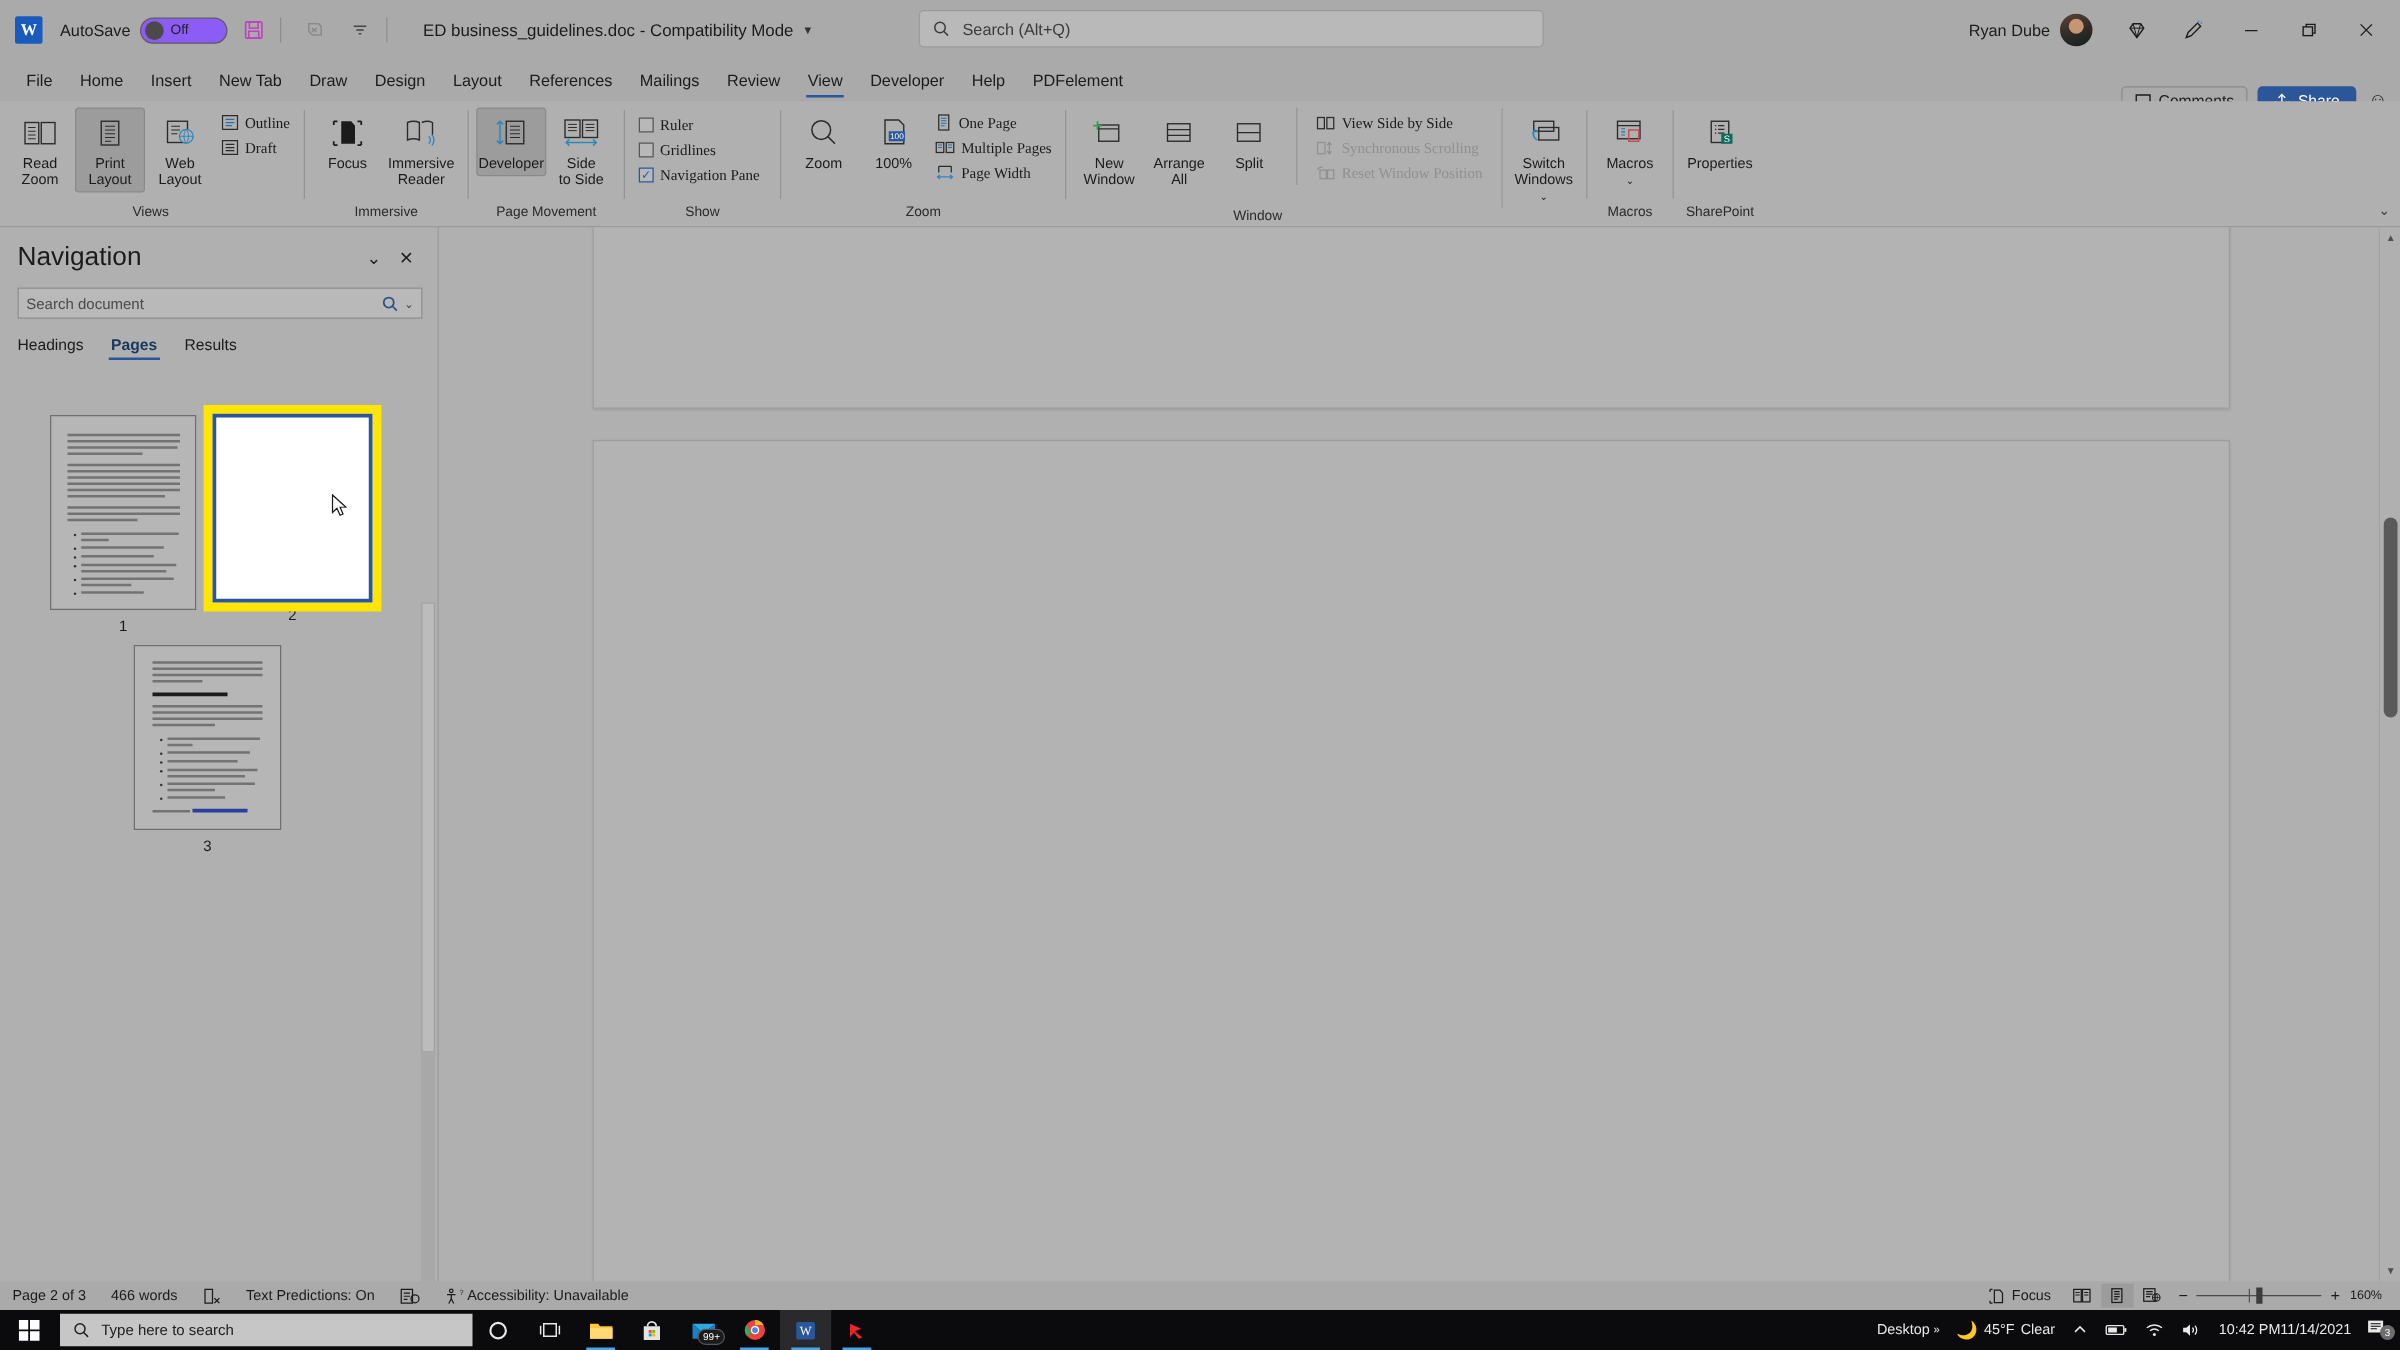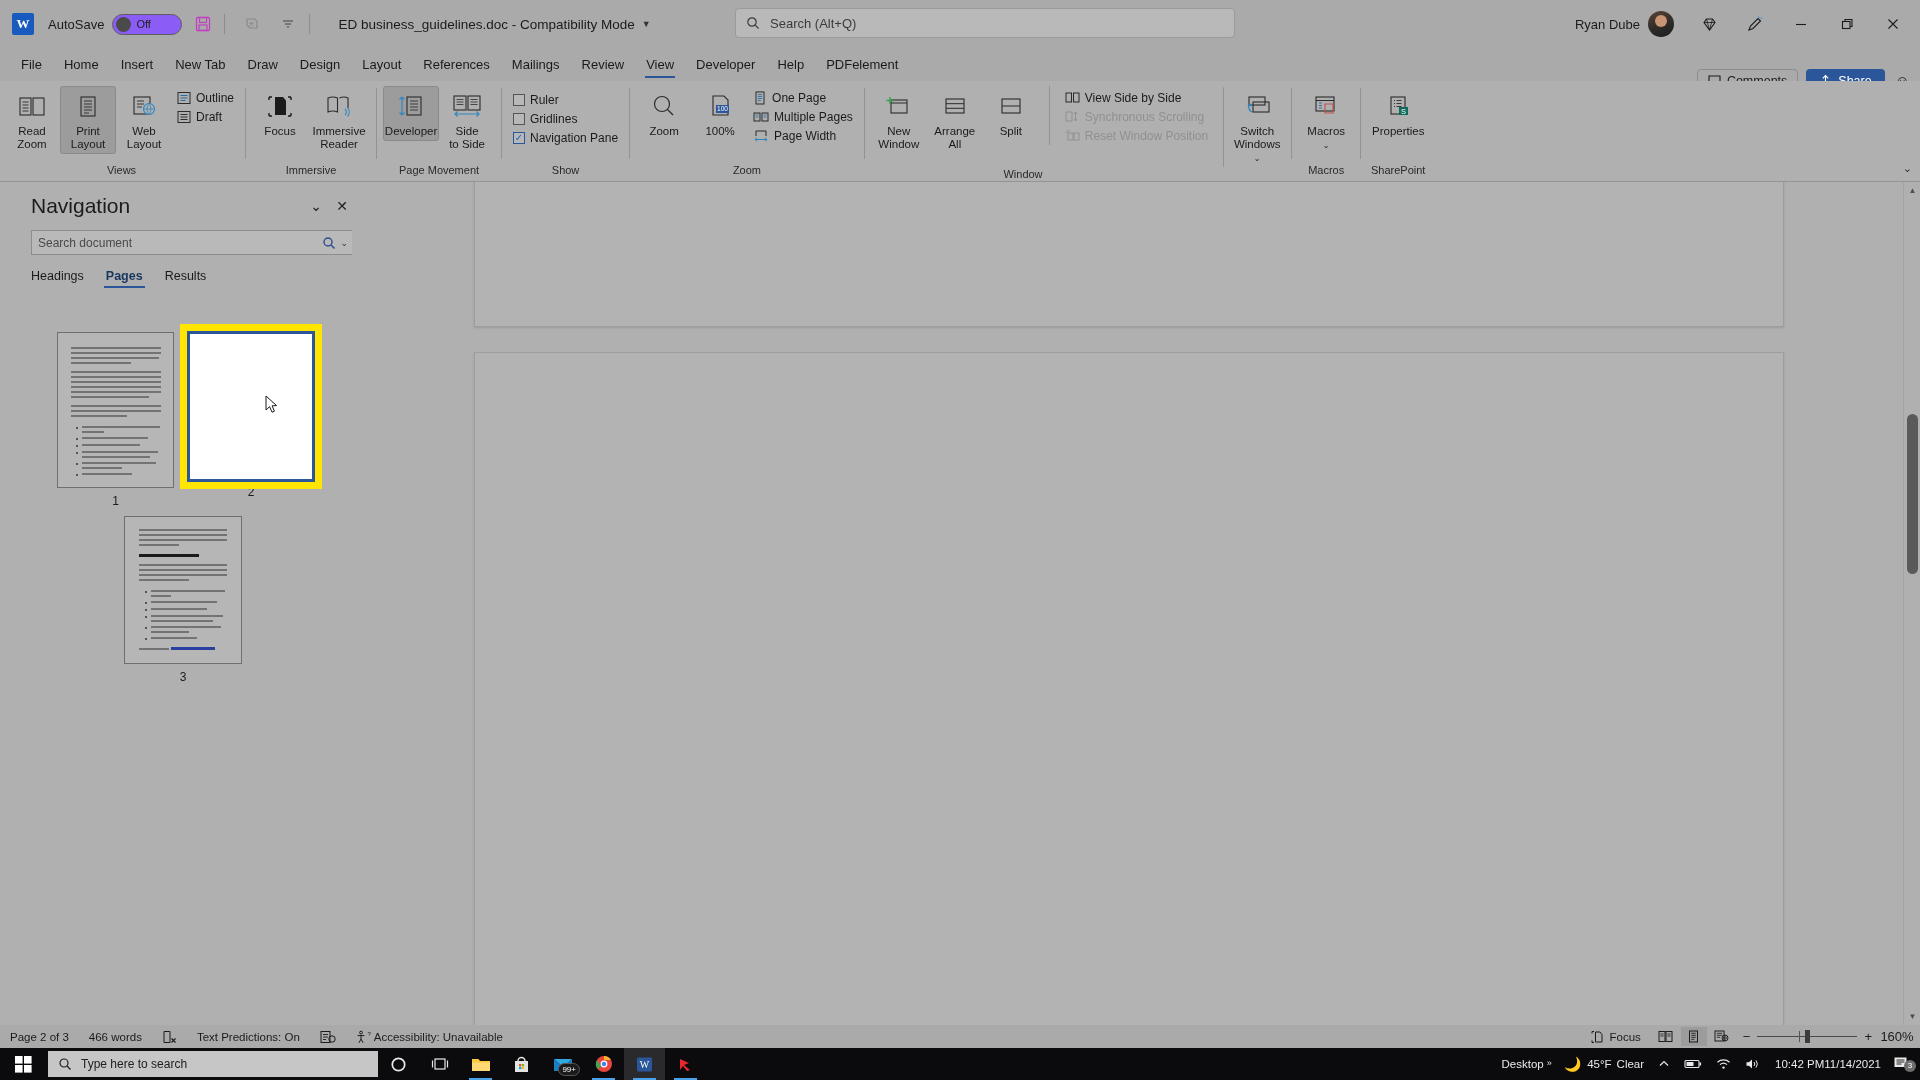--- a/index.html
+++ b/index.html
@@ -116,21 +116,21 @@
     padding: 3px 2px 2px; border: 1px solid transparent; border-radius: 3px;
   }
   .bigbtn.sel { background: #9c9c9c; border-color: #8a8a8a; }
   .bigbtn .glyph { height: 34px; display: flex; align-items: center; justify-content: center; }
   .bigbtn .lbl {
     font-size: 11.5px; color: #1b1b1b; text-align: center; line-height: 13px;
     margin-top: 1px;
   }
   .bigbtn.wide { width: 62px; }
 
-  .smallcol { display: flex; flex-direction: column; justify-content: flex-start; padding-top: 2px; }
+  .smallcol { display: flex; flex-direction: column; justify-content: flex-start; padding-top: 2px; font-family: Liberation Serif, serif; }
   .smallbtn {
     display: flex; align-items: center; gap: 5px; padding: 2.5px 5px;
     font-size: 12px; color: #1b1b1b; white-space: nowrap;
   }
   .smallbtn.disabled { color: #909090; }
   .cbx {
     width: 12px; height: 12px; border: 1px solid #555; background: #b8b8b8;
     display: inline-flex; align-items: center; justify-content: center;
     font-size: 10px; color: #1b5fbe;
   }
@@ -140,21 +140,21 @@
     position: absolute; right: 8px; bottom: 6px; font-size: 11px; color: #333;
   }
   .ribbon-rule {
     position: absolute; top: 181px; left: 0; width: 1920px; height: 1px;
     background: #949494;
   }
 
   
   .navpane {
     position: absolute; top: 182px; left: 0; width: 351px; height: 843px;
-    background: #b0b0b0; border-right: 1px solid #9a9a9a; margin-left: 17px;
+    background: #b0b0b0; border-right: 1px solid #9a9a9a;
   }
   .nav-head {
     display: flex; align-items: center; padding: 12px 12px 4px 14px;
   }
   .nav-title { font-size: 21px; color: #1b1b1b; font-weight: normal; flex: 1; }
   .nav-ico { width: 26px; height: 24px; display: flex; align-items: center;
              justify-content: center; color: #222; font-size: 14px; }
   .nav-search {
     margin: 8px 12px 0 14px; height: 25px; background: #b9b9b9;
     border: 1px solid #8d8d8d; display: flex; align-items: center;
@@ -238,21 +238,21 @@
     justify-content: center; color: #1b1b1b;
   }
   .vmode.active { background: #9c9c9c; }
   .zslider { display: flex; align-items: center; gap: 7px; margin: 0 6px; }
   .ztrack { width: 100px; height: 1px; background: #4a4a4a; position: relative; }
   .zgrip {
     position: absolute; left: 48px; top: -6px; width: 5px; height: 13px;
     background: #3c3c3c;
   }
   .ztick { position: absolute; left: 42px; top: -5px; width: 1px; height: 11px; background: #555; }
-  .zpct { font-size: 13px; color: #1b1b1b; min-width: 34px; text-align: center; }
+  .zpct { font-size: 10px; color: #1b1b1b; min-width: 34px; text-align: left; }
 
   
   .taskbar {
     position: absolute; top: 1048px; left: 0; width: 1920px; height: 32px;
     background: #0b0b0d; display: flex; align-items: center;
   }
   .start {
     width: 46px; height: 32px; display: flex; align-items: center; justify-content: center;
   }
   .tb-search {

